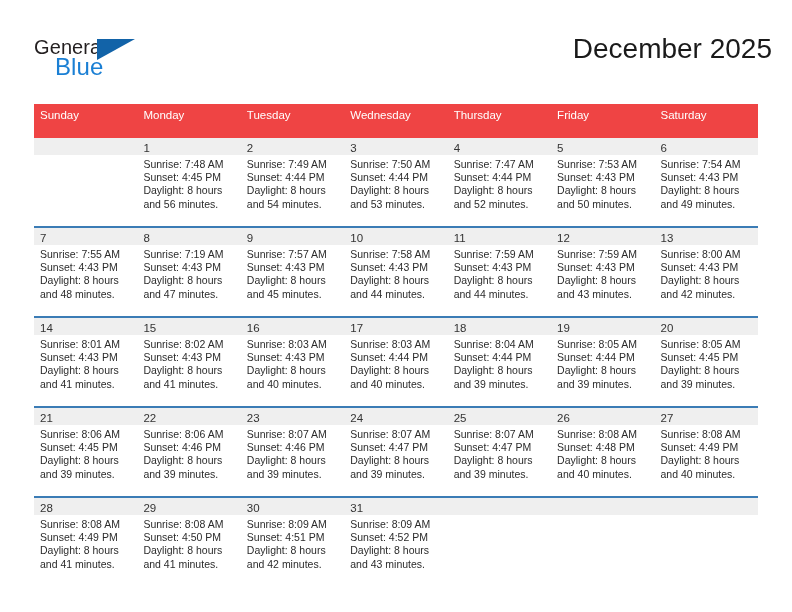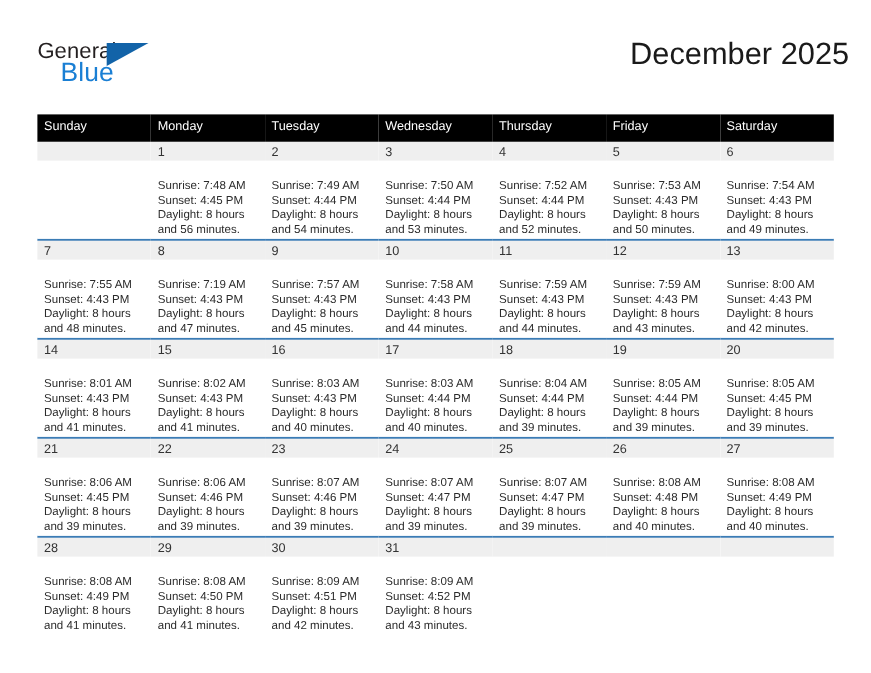--- a/index.html
+++ b/index.html
@@ -85,26 +85,26 @@
   
   .calendar {
     position: absolute;
     left: 34px;
     top: 104px;
     width: 724px;
     border-collapse: collapse;
     table-layout: fixed;
   }
   .calendar th {
-    background: #000000;
+    background: #ef4444;
     color: #ffffff;
     font-size: 11.5px;
     font-weight: normal;
     text-align: left;
-    padding: 5px 0 8px 6px;
+    padding: 5px 0 17px 6px;
     height: 11px;
   }
   .calendar td {
     vertical-align: top;
     padding: 0;
     width: 103.43px;
     border-top: 2px solid #3b7cb5;
   }
   .calendar tr.week-row:first-of-type td {
     border-top: none;
@@ -124,21 +124,20 @@
     line-height: 14px;
   }
   .daycell.empty .daynum-band {
     background: #efefef;
   }
   .details {
     padding: 3px 6px 0 6px;
     font-size: 10.5px;
     line-height: 13.2px;
     color: #2b2b2b;
-    margin-top: 14px;
   }
   .details div {
     white-space: nowrap;
   }
 </style>
 </head>
 <body>
 
 <div class="page">
 
@@ -208,21 +207,21 @@
                 <div>Sunset: 4:44 PM</div>
                 <div>Daylight: 8 hours</div>
                 <div>and 53 minutes.</div>
               </div>
             </div>
           </td>
           <td>
             <div class="daycell">
               <div class="daynum-band">4</div>
               <div class="details">
-                <div>Sunrise: 7:52 AM</div>
+                <div>Sunrise: 7:47 AM</div>
                 <div>Sunset: 4:44 PM</div>
                 <div>Daylight: 8 hours</div>
                 <div>and 52 minutes.</div>
               </div>
             </div>
           </td>
           <td>
             <div class="daycell">
               <div class="daynum-band">5</div>
               <div class="details">

